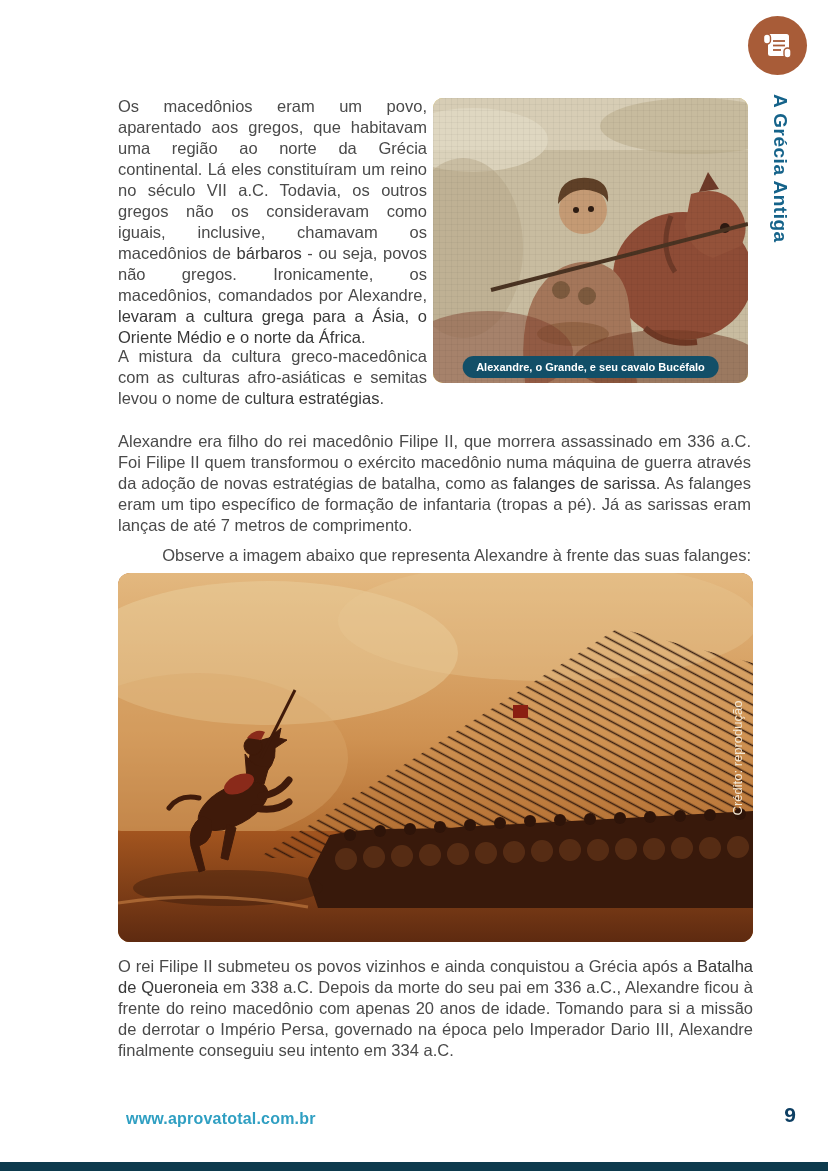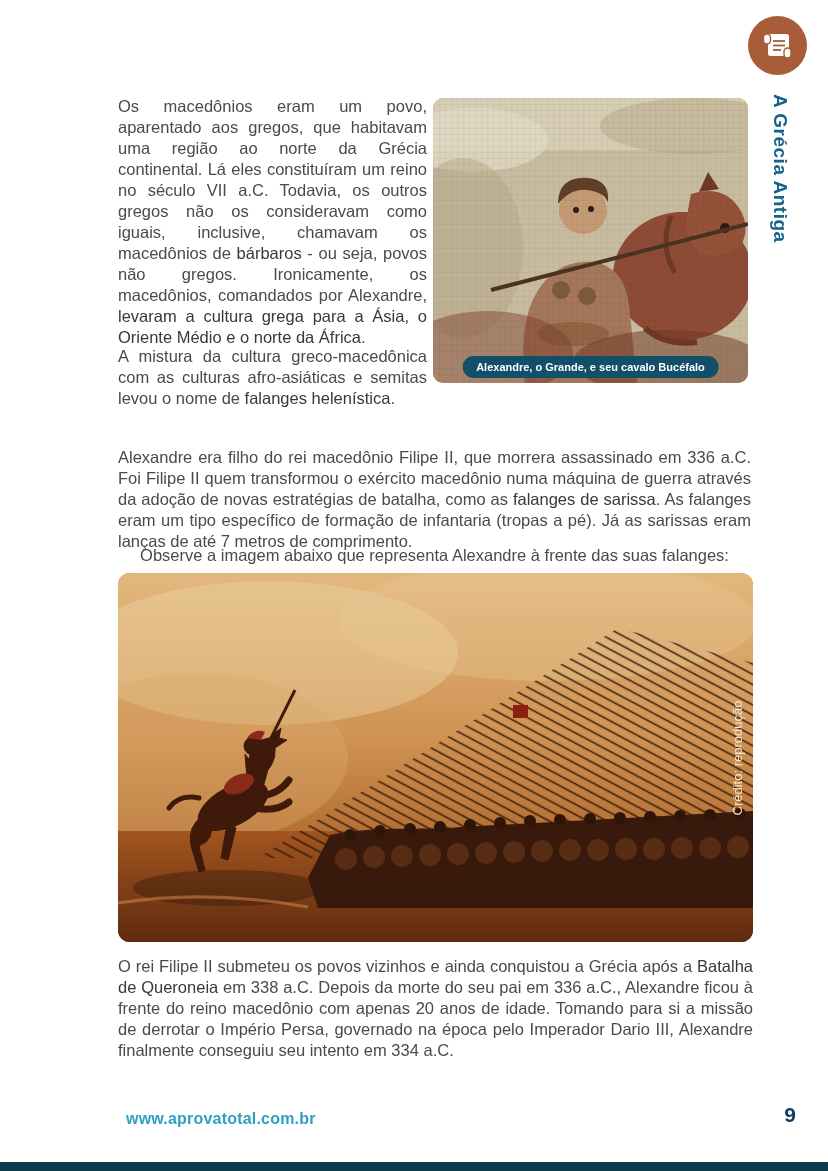--- a/index.html
+++ b/index.html
@@ -33,22 +33,22 @@
     position:absolute; left:433px; top:98px; width:315px; height:285px;
     border-radius:10px; overflow:hidden; background:#fde047;
   }
   .mosaic svg { display:block; width:100%; height:100%; }
   .caption-pill {
     position:absolute; bottom:5px; left:50%; transform:translateX(-50%);
     background:#124f68; color:#ffffff; font-size:11px; font-weight:bold;
     padding:5px 14px; border-radius:13px; white-space:nowrap;
   }
 
-  .para-filipe { position:absolute; left:118px; top:447px; width:633px; }
-  .para-observe { position:absolute; left:118px; top:545px; width:633px; text-align:center; }
+  .para-filipe { position:absolute; left:118px; top:431px; width:633px; }
+  .para-observe { position:absolute; left:118px; top:545px; width:633px; text-align:right; }
 
   .battle {
     position:absolute; left:118px; top:573px; width:635px; height:369px;
     border-radius:12px; overflow:hidden; background:#b5702f;
   }
   .battle svg { display:block; width:100%; height:100%; }
   .credit {
     position:absolute; right:8px; top:50%;
     transform:translateY(-50%) rotate(180deg);
     writing-mode:vertical-rl;
@@ -123,21 +123,21 @@
         <ellipse cx="140" cy="236" rx="36" ry="12" fill="#8a5c3c" opacity="0.7"></ellipse>
       </g>
       <line x1="58" y1="192" x2="315" y2="126" stroke="#4a3322" stroke-width="4"></line>
       <ellipse cx="55" cy="255" rx="85" ry="42" fill="#7c3c2a" opacity="0.45"></ellipse>
       <ellipse cx="235" cy="264" rx="95" ry="32" fill="#6e3520" opacity="0.5"></ellipse>
       <rect width="315" height="285" fill="url(#tes)"></rect>
     </svg>
     <figcaption class="caption-pill">Alexandre, o Grande, e seu cavalo Bucéfalo</figcaption>
   </figure>
 
-  <p class="body-text para-helenistica"><span>A mistura da cultura greco-macedônica com as culturas afro-asiáticas e semitas levou o nome de </span><b>falanges helenística</b><span>.</span></p>
+  <p class="body-text para-helenistica"><span>A mistura da cultura greco-macedônica com as culturas afro-asiáticas e semitas levou o nome de </span><b>cultura estratégias</b><span>.</span></p>
 
   <p class="body-text para-filipe"><span>Alexandre era filho do rei macedônio Filipe II, que morrera assassinado em 336 a.C. Foi Filipe II quem transformou o exército macedônio numa máquina de guerra através da adoção de novas estratégias de batalha, como as </span><b>falanges de sarissa</b><span>. As falanges eram um tipo específico de formação de infantaria (tropas a pé). Já as sarissas eram lanças de até 7 metros de comprimento.</span></p>
 
   <p class="body-text para-observe">Observe a imagem abaixo que representa Alexandre à frente das suas falanges:</p>
 
   <figure class="battle">
     <svg viewBox="0 0 635 369" preserveAspectRatio="none">
       <defs>
         <linearGradient id="sky" x1="0" y1="0" x2="0" y2="1">
           <stop offset="0" stop-color="#e3b87f"></stop>

